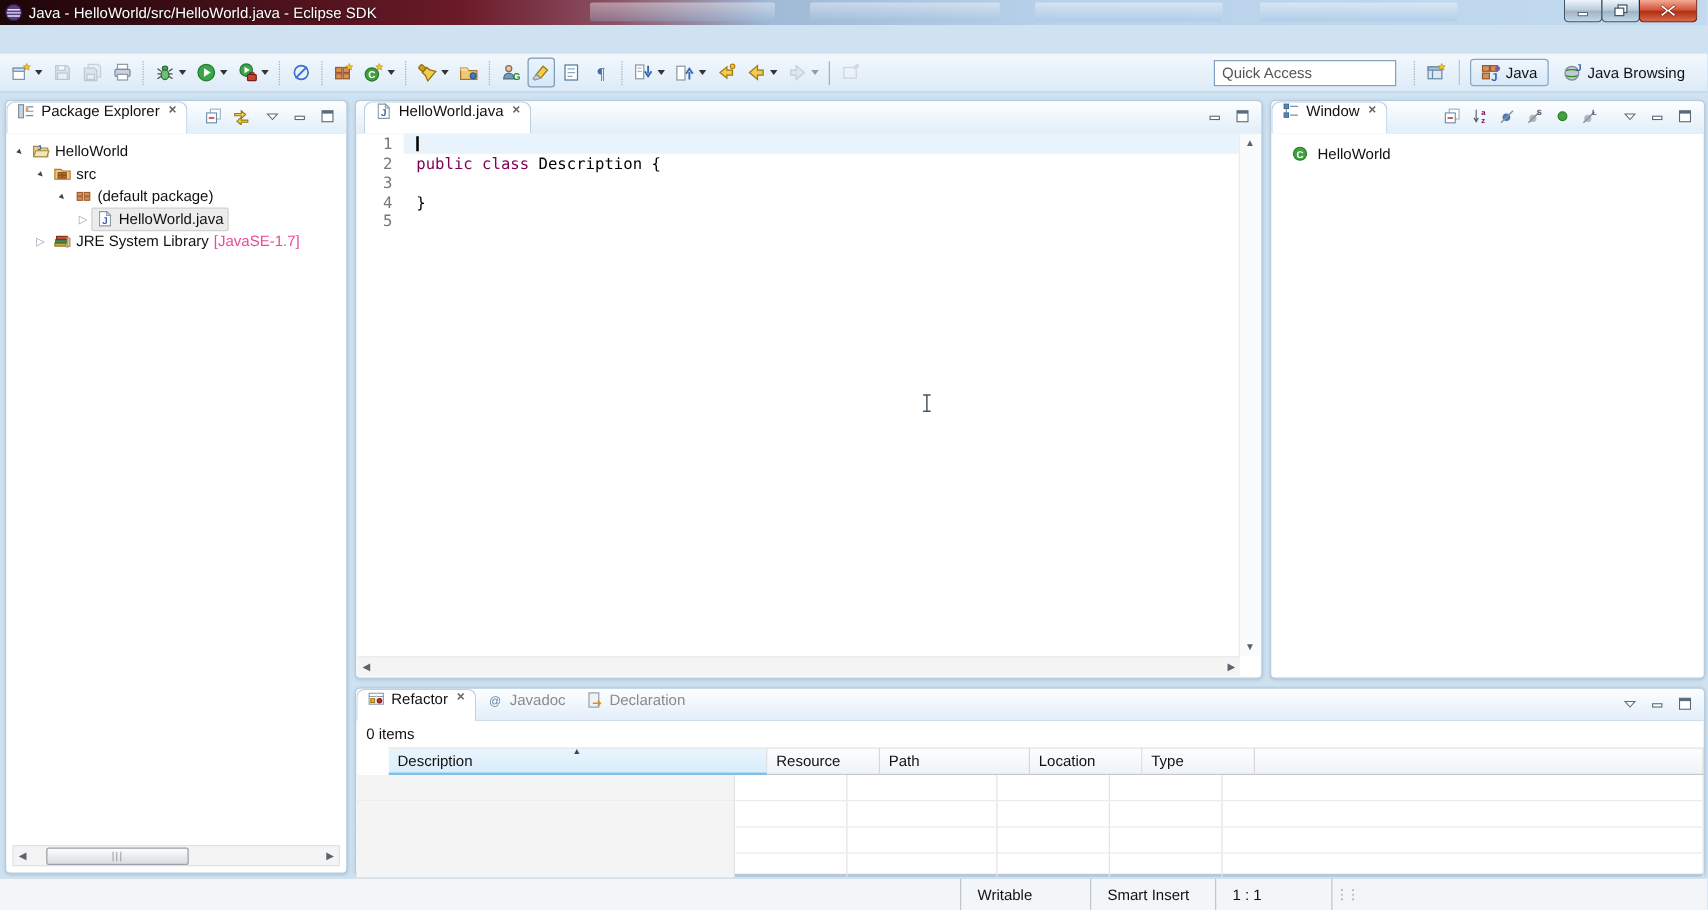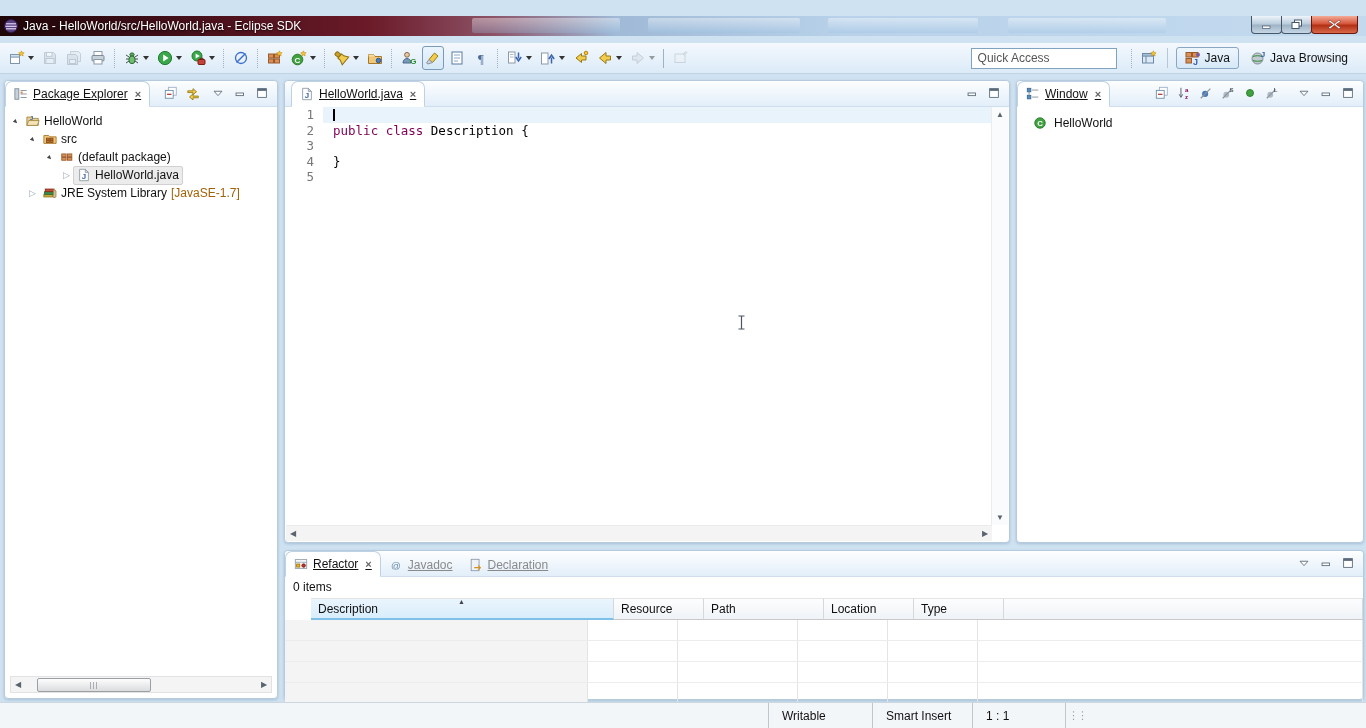--- a/index.html
+++ b/index.html
@@ -1,20 +1,20 @@
 <!DOCTYPE html>
 <html><head>
 <meta charset="utf-8">
 <style>
   html,body{margin:0;padding:0;width:1366px;height:728px;overflow:hidden;
     font-family:"Liberation Sans",sans-serif;font-size:12px;background:#cfe2f1;color:#111;}
   .screen{position:relative;width:1366px;height:728px;}
 
   
-  .titlebar{position:absolute;top:16px;left:0;right:0;height:20px;
+  .titlebar{position:absolute;top:0;left:0;right:0;height:20px;
     background:linear-gradient(90deg,#1d0508 0%,#45101a 14%,#6b1a28 27%,#8c5266 36%,#9fb9d6 45%,#b9d2ea 62%,#c3daee 100%);
     display:flex;align-items:center;color:#fff;}
   .titlebar .ic{margin:0 4px 0 3px}
   .title-text{font-size:12px;text-shadow:0 1px 2px rgba(0,0,0,.8);white-space:nowrap}
   .ghost{position:absolute;top:2px;height:15px;border-radius:2px;
     background:linear-gradient(180deg,rgba(255,255,255,.40),rgba(150,190,225,.30));}
   .win-controls{position:absolute;right:8px;top:0;display:flex;z-index:5}
   .win-btn{width:29px;height:17px;margin-left:-1px;border:1px solid #44566a;border-top:none;
     border-radius:0 0 4px 4px;display:flex;align-items:center;justify-content:center;
     background:linear-gradient(#eef5fb,#bccddc 45%,#9fb4c6 55%,#c6d7e5);}
@@ -51,39 +51,39 @@
   .persp{display:flex;align-items:center;gap:4px;padding:2px 8px;margin-left:2px;border-radius:3px;border:1px solid transparent;}
   .persp.active{border-color:#89a6c2;background:linear-gradient(#eef6fd,#d6e8f7);}
 
   
   .workspace{position:absolute;top:73px;left:0;right:0;bottom:25px;}
   .panel{position:absolute;background:#fff;border:1px solid #b6cbde;border-radius:4px;
     box-shadow:0 1px 3px rgba(110,145,180,.4);}
   .tabstrip{height:25px;background:linear-gradient(#fdfeff,#e2eef9);
     border-bottom:1px solid #cfdeec;border-radius:4px 4px 0 0;
     display:flex;align-items:flex-end;}
-  .vtab{display:flex;align-items:center;gap:5px;height:24px;padding:0 8px;position:relative;top:1px;
-    border-radius:7px 7px 0 0;white-space:nowrap;text-decoration:underline;}
+  .vtab{display:flex;gap:5px;height:24px;padding:0 8px;position:relative;top:1px;
+    border-radius:7px 7px 0 0;white-space:nowrap;}
   .vtab.active{background:#fff;border:1px solid #bdd2e4;border-bottom-color:#fff;}
   .vtab.inactive{color:#8a8a8a;}
   .tabx{color:#666;font-weight:bold;font-size:11px;margin-left:2px;}
   .strip-icons{margin-left:auto;display:flex;align-items:center;padding:0 4px 4px 0;}
   .vbtn{padding:1px 2px;margin:0 1px;border:1px solid transparent;border-radius:2px;display:flex;}
   .strip-gap{width:10px}
 
   
   #pe-panel{left:4px;top:7px;width:272px;height:617px;}
   .tree{padding-top:5px;}
   .tree-row{height:18px;display:flex;align-items:center;white-space:nowrap;}
   .tw{width:13px;flex:none;text-align:center;font-size:8px;color:#444;display:inline-block;}
   .tw.exp{transform:rotate(-45deg);}
   .tw.col{color:#98a6b6;font-size:9px;}
   .tsel{display:flex;align-items:center;gap:4px;height:17px;padding:0 3px;border:1px solid transparent;border-radius:2px;}
   .tsel.selected{background:#ececec;border-color:#d1d1d1;}
-  .tsuffix{color:#a16207;}
+  .tsuffix{color:#ec4899;}
   .hscroll{position:absolute;bottom:5px;left:5px;right:5px;height:15px;background:#f4f4f4;
     border:1px solid #e2e2e2;display:flex;align-items:center;}
   .scroll-arrow{width:14px;text-align:center;color:#5a646e;font-size:8px;flex:none;}
   .hthumb{height:12px;background:linear-gradient(#fdfdfd,#dadcde);border:1px solid #9aa0a6;border-radius:2px;}
   .hthumb .grip3{display:block;text-align:center;color:#8a9098;font-size:8px;line-height:12px;letter-spacing:1px;}
 
   
   #editor-panel{left:284px;top:7px;width:724px;height:461px;}
   .editor-body{position:absolute;top:26px;left:1px;right:17px;bottom:17px;overflow:hidden;
     font-family:"DejaVu Sans Mono","Liberation Mono",monospace;font-size:12.5px;}

